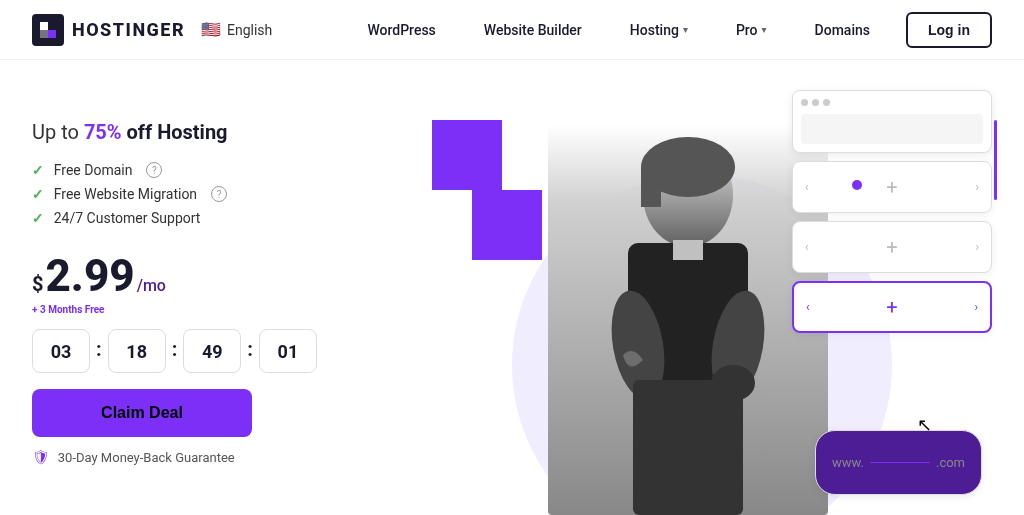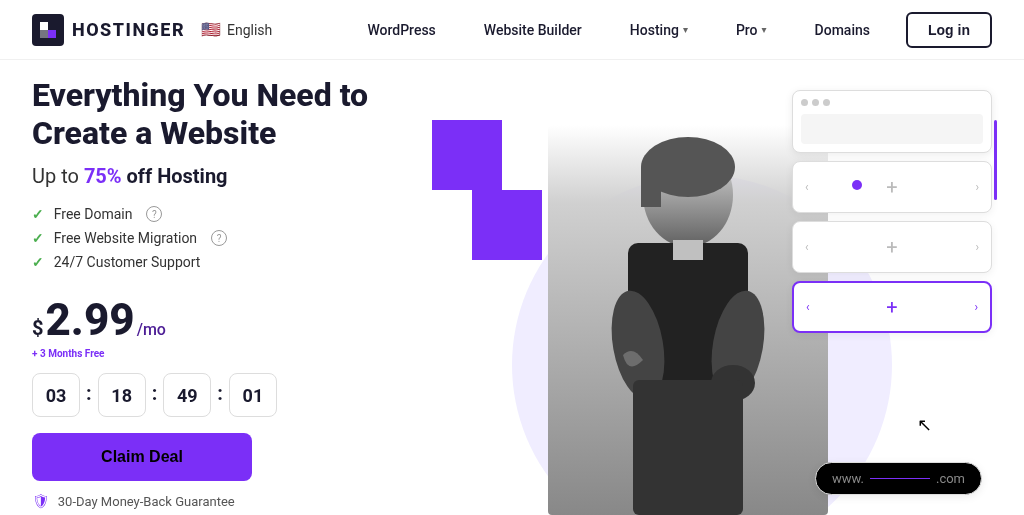--- a/index.html
+++ b/index.html
@@ -179,21 +179,21 @@
       align-items: center;
       gap: 4px;
       margin-bottom: 16px;
     }
     .time-block {
       display: flex;
       flex-direction: column;
       align-items: center;
     }
     .time-box {
-      width: 48px;
+      width: 58px;
       height: 44px;
       border: 1.5px solid #ddd;
       border-radius: 8px;
       display: flex;
       align-items: center;
       justify-content: center;
       font-size: 18px;
       font-weight: 700;
       color: #1a1a2e;
       background: #fff;
@@ -346,24 +346,24 @@
       display: flex;
       align-items: center;
       justify-content: space-between;
     }
 
     
     .url-bar {
       position: absolute;
       bottom: 20px;
       right: 10px;
-      background: #000000;
+      background: #4c1d95;
       border: 1.5px solid #ddd;
       border-radius: 20px;
-      padding: 8px 16px;
+      padding: 24px 16px;
       font-size: 13px;
       color: #888;
       display: flex;
       align-items: center;
       gap: 4px;
       box-shadow: 0 2px 8px rgba(0,0,0,0.08);
       z-index: 5;
     }
     .url-line {
       display: inline-block;
@@ -446,21 +446,20 @@
     <div class="nav-item">
       <span>Domains</span>
     </div>
     <button class="login-btn">Log in</button>
   </nav>
 </header>
 
 <main>
 
   <div class="hero-left">
-    <h1 class="hero-title">Everything You Need to Create a Website</h1>
 
     <p class="hero-subtitle">
       <span>Up to </span><span class="percent">75%</span><span class="hosting-bold"> off Hosting</span>
     </p>
 
     <ul class="features">
       <li>
         <span class="check-icon">✓</span>
         <span>Free Domain</span>
         <span class="question-icon">?</span>

